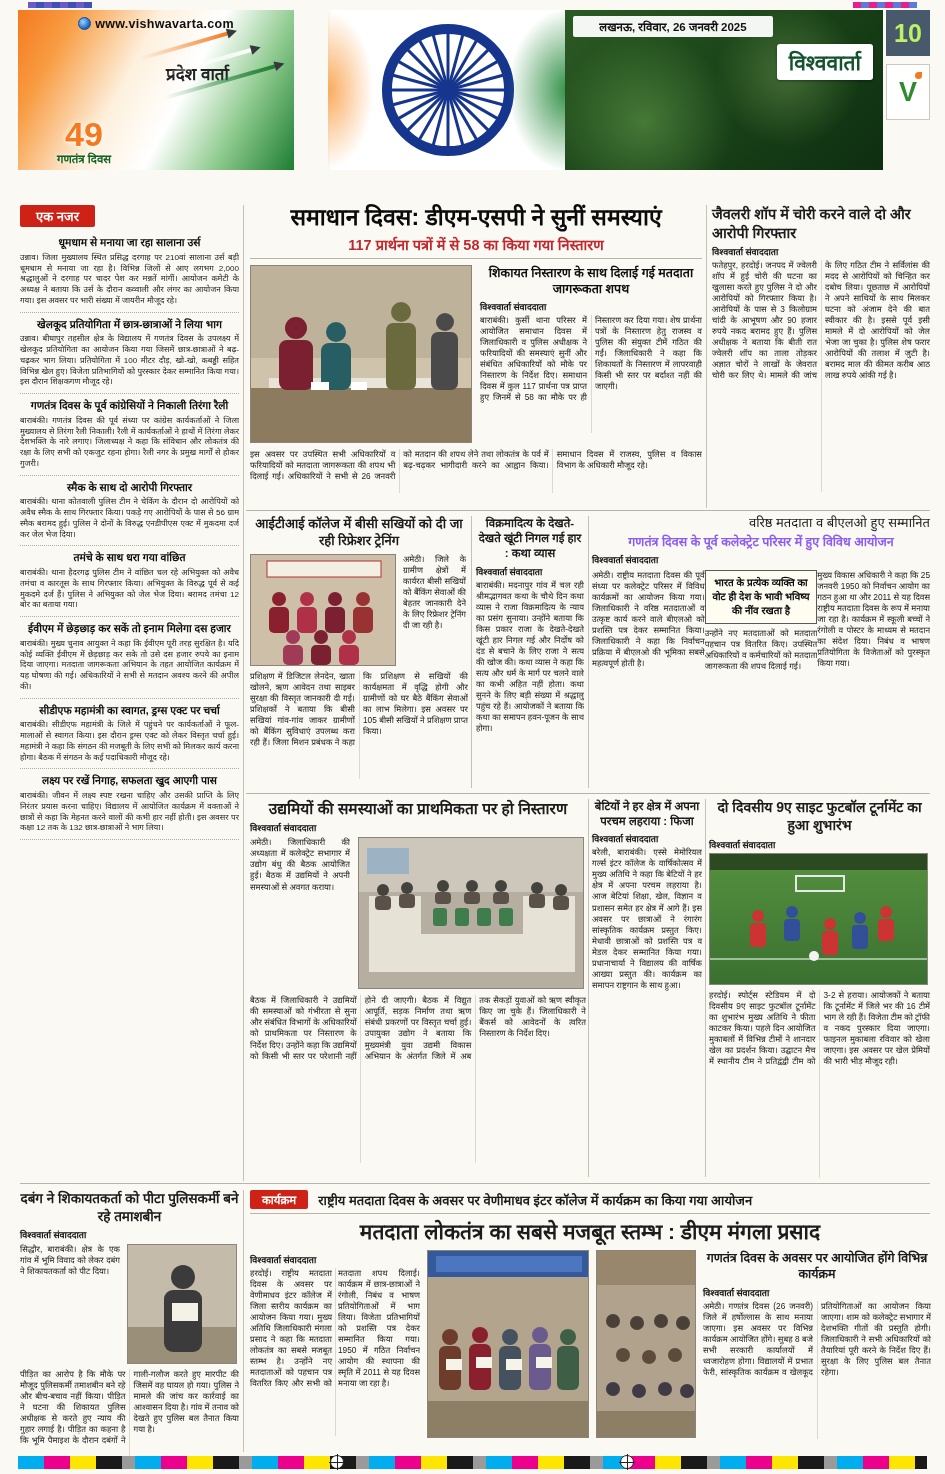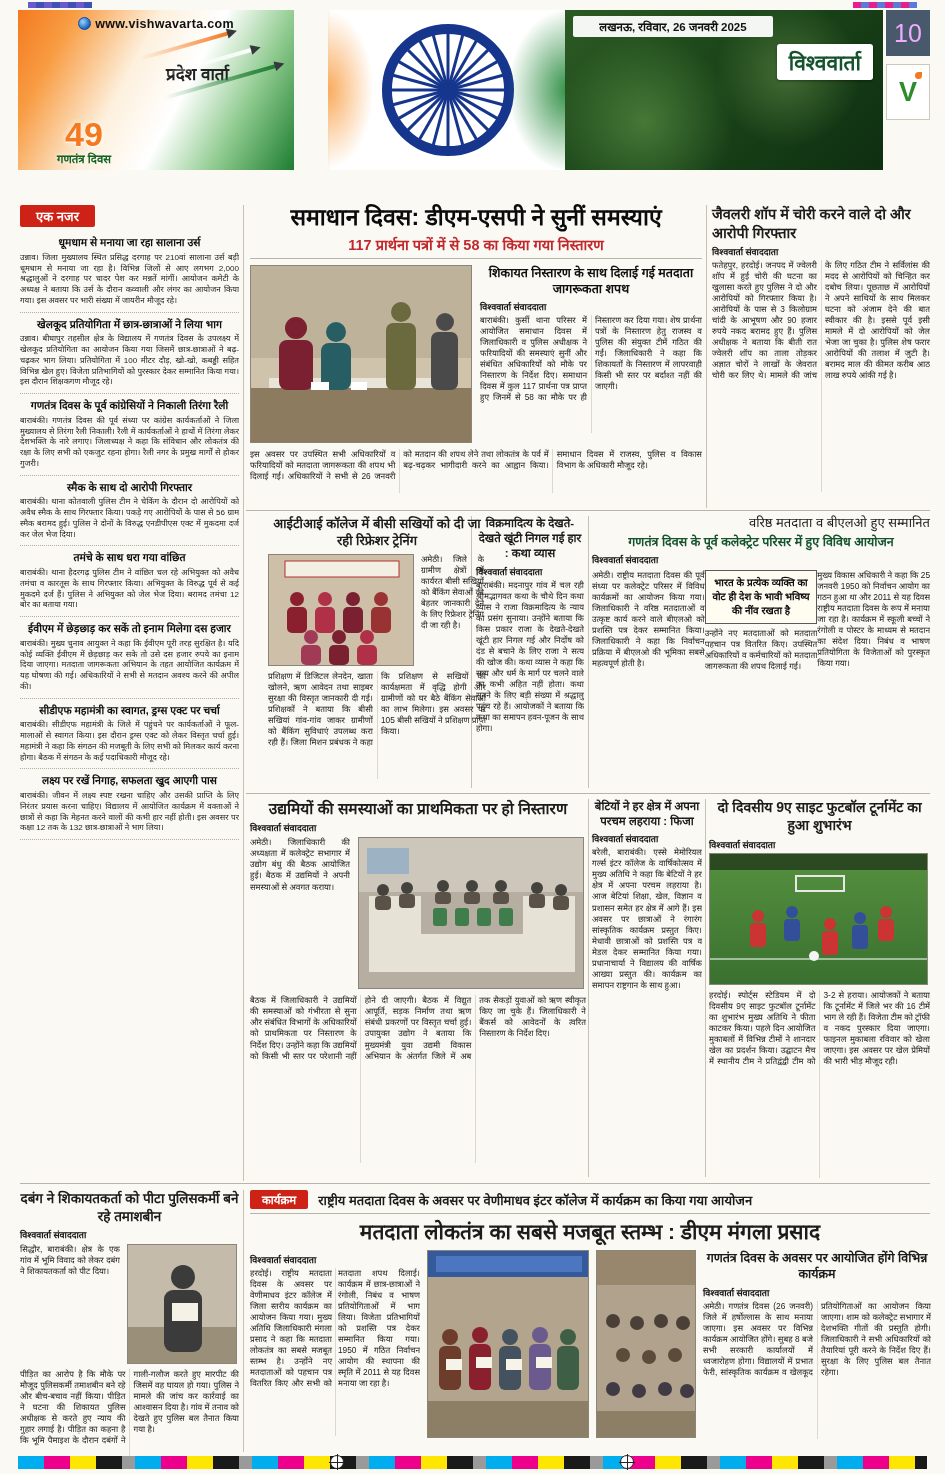--- a/index.html
+++ b/index.html
@@ -44,21 +44,21 @@
   .mh-photo{position:absolute;left:547px;top:0;width:318px;height:160px;overflow:hidden;
     background:
       radial-gradient(circle at 25% 70%,rgba(120,180,90,.45),rgba(0,0,0,0) 34%),
       radial-gradient(circle at 70% 40%,rgba(170,210,120,.3),rgba(0,0,0,0) 30%),
       linear-gradient(135deg,#2c5a23 0%,#1b4519 45%,#0e2f11 100%)}
   .mh-date{position:absolute;top:6px;left:8px;width:200px;background:rgba(255,255,255,.95);
     font-weight:800;font-size:11.5px;text-align:center;padding:3px 4px;border-radius:2px;color:#111}
   .mh-logo{position:absolute;top:34px;right:10px;background:#fff;padding:4px 12px;border-radius:3px;
     color:#14532d;font-size:21px;font-weight:800;box-shadow:0 1px 3px rgba(0,0,0,.4)}
   .mh-right{position:absolute;left:868px;top:0;width:44px;height:160px}
-  .pageno{height:46px;background:#47596a;color:#f0abfc;font-size:25px;font-weight:400;display:flex;align-items:center;justify-content:center}
+  .pageno{height:46px;background:#47596a;color:#bef264;font-size:25px;font-weight:700;display:flex;align-items:center;justify-content:center}
   .vlogo{margin-top:8px;height:56px;background:#fff;border:1px solid #cfc9bd;display:flex;align-items:center;justify-content:center;
     color:#2e8b2e;font-size:27px;font-weight:800;position:relative}
   .vlogo::after{content:"";position:absolute;top:7px;right:7px;width:7px;height:7px;border-radius:50% 0 50% 50%;background:#f4791f}
 
   
   .body-text{font-size:8.3px;line-height:1.33;text-align:justify;color:#232323}
   .byline{font-size:9px;font-weight:800;color:#111;margin:3px 0 2px}
   .cols2{column-count:2;column-gap:8px;column-rule:1px solid #ddd8cc}
   .cols3{column-count:3;column-gap:8px;column-rule:1px solid #ddd8cc}
   .clip{overflow:hidden}
@@ -80,27 +80,27 @@
   .lead-sub{font-size:14.5px;font-weight:800;color:#c0282d;text-align:center;margin-top:3px;padding-bottom:4px;border-bottom:1px solid #b9b4a8}
   .lead-row{display:flex;gap:8px;margin-top:6px}
   .lead-right{flex:1;min-width:0}
   .inner-h{font-size:12.5px;font-weight:800;text-align:center;line-height:1.3;color:#101010}
 
   
   #jewel{position:absolute;left:712px;top:205px;width:218px;height:300px}
   .jew-h{font-size:14.5px;font-weight:800;line-height:1.28}
 
   
-  #iti{position:absolute;left:268px;top:516px;width:218px;height:272px}
+  #iti{position:absolute;left:250px;top:516px;width:218px;height:272px}
   .iti-h{font-size:13px;font-weight:800;text-align:center;line-height:1.3}
   #vikram{position:absolute;left:476px;top:516px;width:108px;height:272px}
   .vik-h{font-size:11.5px;font-weight:800;text-align:center;line-height:1.32}
   #senior{position:absolute;left:592px;top:516px;width:338px;height:272px}
   .sen-h{font-size:13px;font-weight:400;text-align:right;line-height:1.15}
-  .sen-sub{font-size:12.5px;font-weight:800;color:#14532d;text-align:center;margin-top:2px}
+  .sen-sub{font-size:12.5px;font-weight:800;color:#8b5cf6;text-align:center;margin-top:2px}
   .sen-row{display:flex;gap:0;margin-top:4px;height:198px}
   .sen-col{flex:1;min-width:0}
   .quote{border:1.5px solid #5a5a5a;background:#fffdf2;padding:5px 4px;font-size:10px;font-weight:800;
          text-align:center;line-height:1.4;margin-bottom:4px;color:#0d0d0d}
 
   
   #industry{position:absolute;left:250px;top:799px;width:336px;height:378px}
   .ind-h{font-size:15.5px;font-weight:800;text-align:center;line-height:1.25}
   .ind-row{display:flex;gap:8px;margin-top:3px}
   #daughters{position:absolute;left:592px;top:799px;width:110px;height:378px}

